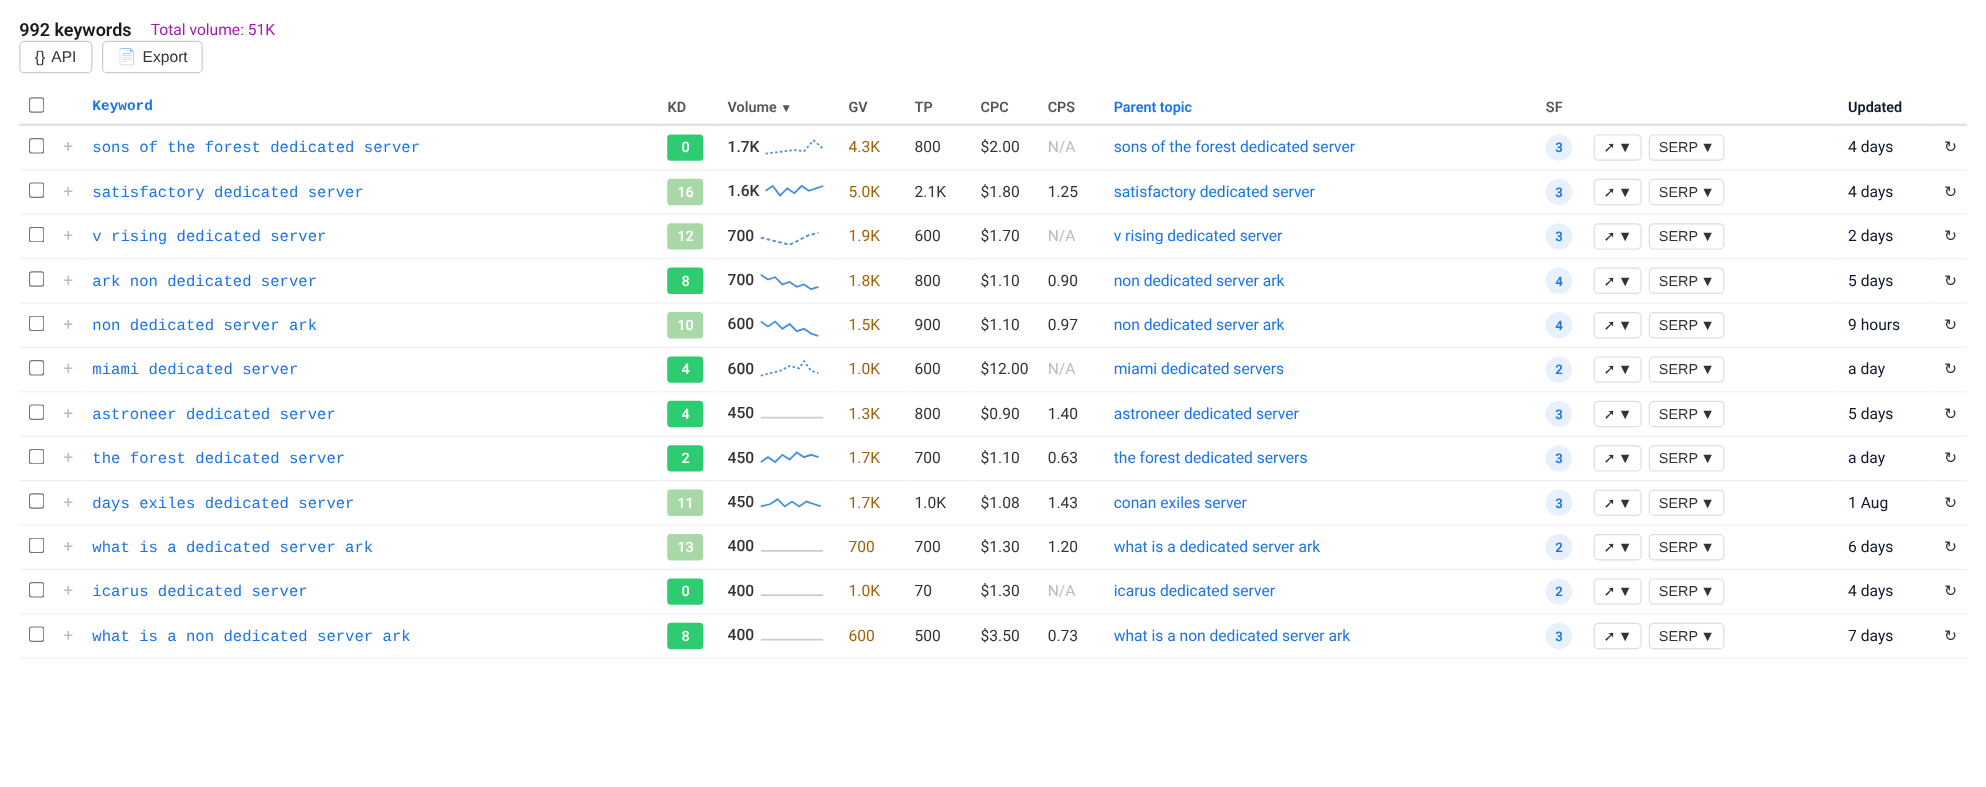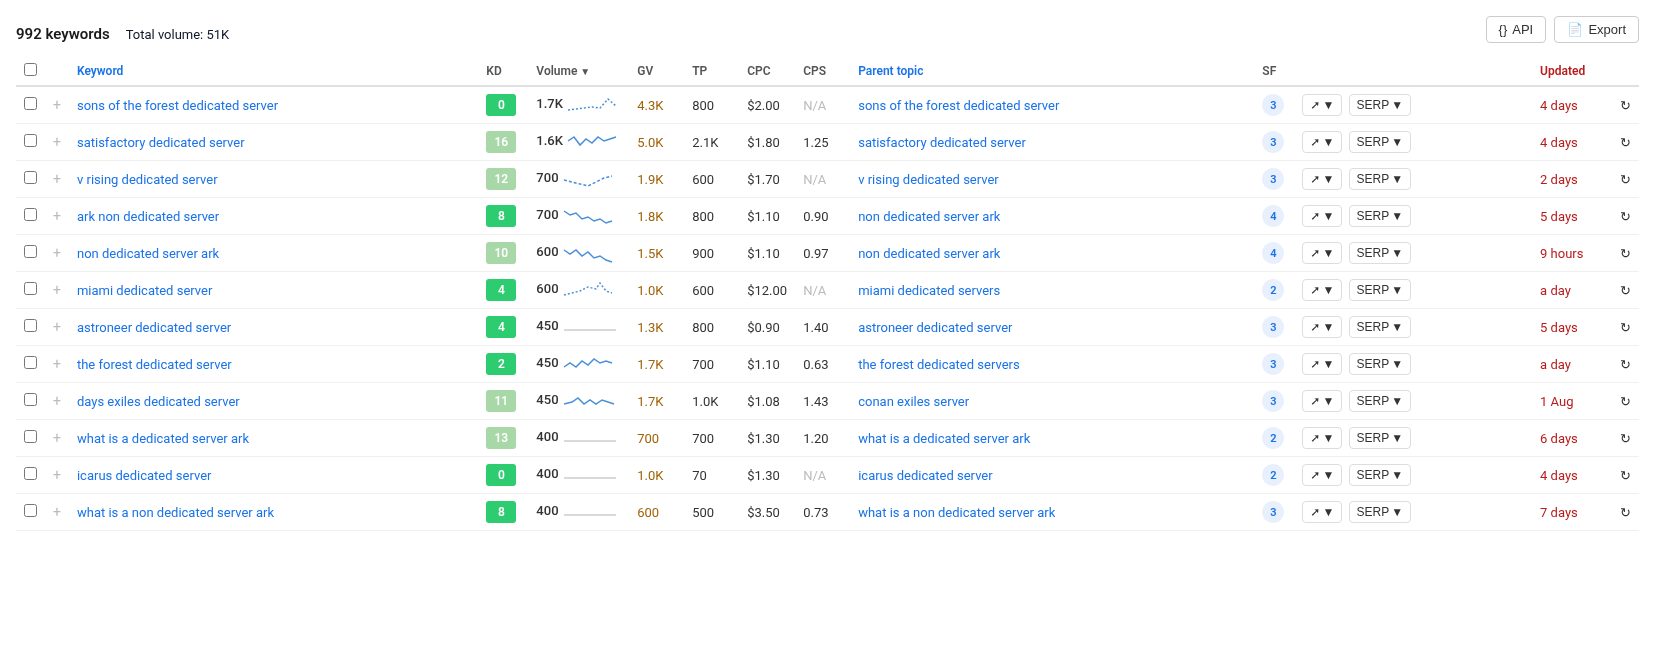--- a/index.html
+++ b/index.html
@@ -1,40 +1,40 @@
 <!DOCTYPE html>
 <html><head>
   <meta charset="utf-8">
   <style>
     * { box-sizing: border-box; margin: 0; padding: 0; }
     body { font-family: -apple-system, BlinkMacSystemFont, 'Segoe UI', Roboto, sans-serif; font-size: 13px; background: #fff; color: #333; }
     .page { padding: 16px; }
-    .header { display: flex; align-items: flex-end; justify-content: space-between; margin-bottom: 14px; }
+    .header { display: flex; align-items: flex-start; justify-content: space-between; margin-bottom: 14px; flex-direction: column; }
     .header-left { display: flex; align-items: center; gap: 16px; }
     .header-title { font-size: 15px; font-weight: 600; color: #1a1a1a; }
-    .header-volume { font-size: 13px; color: #0f172a; }
+    .header-volume { font-size: 13px; color: #a21caf; }
     .header-btns { display: flex; gap: 8px; }
     .btn { display: flex; align-items: center; gap: 5px; border: 1px solid #ccc; border-radius: 4px; padding: 5px 12px; font-size: 13px; background: #fff; cursor: pointer; color: #333; }
     table { width: 100%; border-collapse: collapse; }
     thead tr { border-bottom: 2px solid #e0e0e0; }
     thead th { text-align: left; padding: 6px 8px; font-size: 12px; font-weight: 600; color: #555; white-space: nowrap; }
     tbody tr { border-bottom: 1px solid #f0f0f0; }
     tbody td { padding: 7px 8px; vertical-align: middle; white-space: nowrap; }
     .col-check { width: 28px; }
     .col-add { width: 20px; color: #bbb; font-size: 14px; cursor: pointer; }
-    .col-keyword { min-width: 220px; color: #1a73e8; cursor: pointer; }
+    .col-keyword { min-width: 220px; color: #1a73e8; cursor: pointer; font-family: Liberation Mono, monospace; }
     .col-kd { width: 50px; }
     .col-volume { width: 80px; }
     .col-gv { width: 55px; }
     .col-tp { width: 55px; }
     .col-cpc { width: 55px; }
     .col-cps { width: 55px; }
     .col-parent { min-width: 200px; color: #1a73e8; cursor: pointer; }
     .col-sf { width: 40px; }
-    .col-updated { width: 80px; color: #b91c1c; }
+    .col-updated { width: 80px; color: #0f172a; }
     .col-refresh { width: 24px; }
     .kd-badge { display: inline-flex; align-items: center; justify-content: center; border-radius: 3px; width: 30px; height: 22px; font-size: 12px; font-weight: 600; color: #fff; }
     .kd-green { background: #2ecc71; }
     .kd-light-green { background: #a8d8a8; }
     .sf-badge { display: inline-flex; align-items: center; justify-content: center; border-radius: 50%; width: 22px; height: 22px; font-size: 11px; font-weight: 600; background: #e8f0fe; color: #1a73e8; }
     .sparkline { display: inline-block; width: 55px; height: 22px; vertical-align: middle; }
     .action-btn { display: inline-flex; align-items: center; gap: 2px; border: 1px solid #ddd; border-radius: 4px; padding: 3px 7px; font-size: 12px; background: #fff; cursor: pointer; color: #333; margin-right: 3px; }
     .n-a { color: #bbb; }
     .sort-arrow { font-size: 10px; }
     input[type="checkbox"] { cursor: pointer; }

